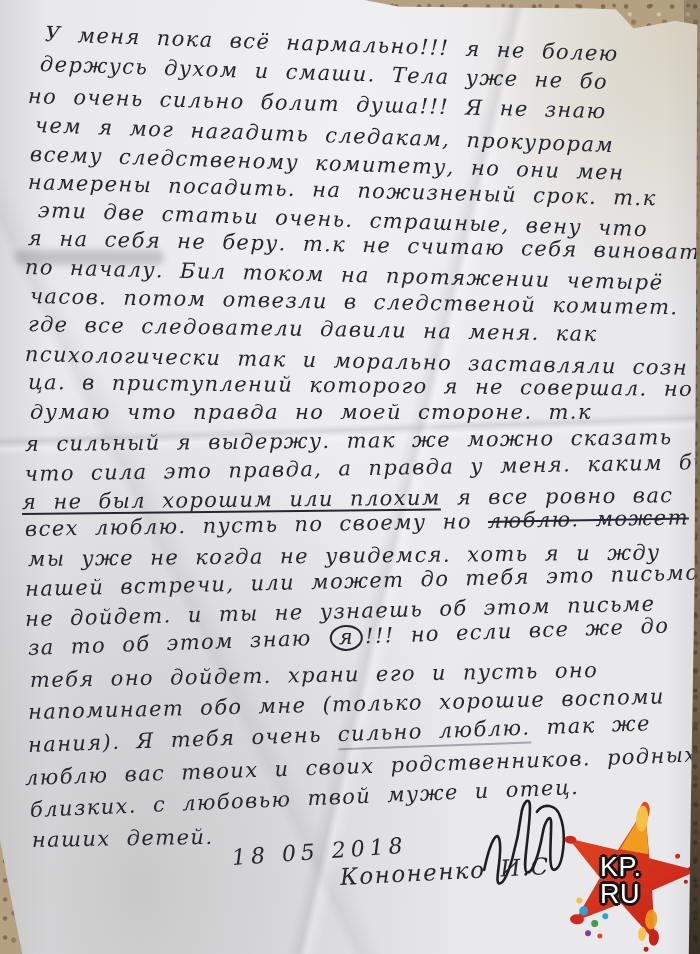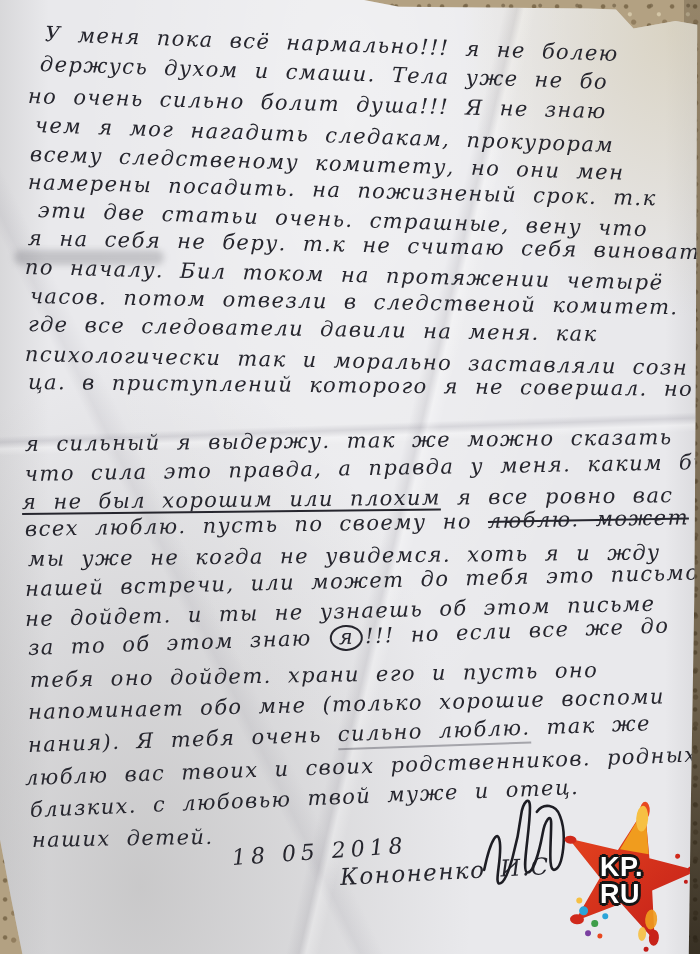--- a/index.html
+++ b/index.html
@@ -71,21 +71,21 @@
     position:absolute;left:340px;top:864px;z-index:4;
     font-style:italic;font-size:23px;color:#26262e;letter-spacing:1.5px;word-spacing:6px;
     transform:rotate(-3deg);transform-origin:left center;white-space:nowrap;
   }
   .sig-scrawl{position:absolute;left:472px;top:792px;z-index:5;transform:rotate(-10deg);}
   
   .logo{position:absolute;left:556px;top:798px;width:150px;height:160px;z-index:6;}
   .logo svg{position:absolute;left:0;top:0;transform:rotate(4deg);}
   .logo-text{
     position:absolute;left:44px;top:56px;z-index:7;
-    font-family:"Liberation Sans", sans-serif;font-weight:bold;
+    font-family:"Liberation Sans", sans-serif;font-weight:normal;
     font-size:27px;line-height:27px;color:#ffffff;letter-spacing:0.5px;
     text-shadow:-2px -2px 0 #151515, 2px -2px 0 #151515, -2px 2px 0 #151515, 2px 2px 0 #151515,
                 -3px 0 0 #151515, 3px 0 0 #151515, 0 3px 0 #151515, 0 -3px 0 #151515;
   }
 </style>
 </head>
 <body>
 
 <div class="photo">
   <div class="paper">
@@ -98,20 +98,21 @@
     <div class="ln" style="left:35px;top:113px;transform:rotate(2deg);">чем я мог нагадить следакам, прокурорам</div>
     <div class="ln" style="left:30px;top:142px;transform:rotate(1.8deg);">всему следственому комитету, но они мен</div>
     <div class="ln" style="left:28px;top:170px;transform:rotate(1.5deg);">намерены посадить. на пожизненый срок. т.к</div>
     <div class="ln" style="left:38px;top:198px;transform:rotate(1.8deg);">эти две статьи очень. страшные, вену что</div>
     <div class="ln" style="left:28px;top:226px;transform:rotate(1.2deg);">я на себя не беру. т.к не считаю себя виноватым</div>
     <div class="ln" style="left:25px;top:255px;transform:rotate(1.4deg);">по началу. Бил током на протяжении четырё</div>
     <div class="ln" style="left:30px;top:284px;transform:rotate(1deg);">часов. потом отвезли в следственой комитет.</div>
     <div class="ln" style="left:28px;top:312px;transform:rotate(1deg);">где все следователи давили на меня. как</div>
     <div class="ln" style="left:25px;top:342px;transform:rotate(1.2deg);">психологически так и морально заставляли созн</div>
     <div class="ln" style="left:28px;top:370px;transform:rotate(0.6deg);">ца. в приступлений которого я не совершал. но я</div>
+    <div class="ln" style="left:30px;top:400px;transform:rotate(0deg);">думаю что правда но моей стороне. т.к</div>
     <div class="ln" style="left:25px;top:432px;transform:rotate(-0.6deg);">я сильный я выдержу. так же можно сказать</div>
     <div class="ln" style="left:25px;top:462px;transform:rotate(-1deg);">что сила это правда, а правда у меня. каким бы</div>
 
     <div class="ln" style="left:22px;top:490px;transform:rotate(-0.6deg);"><span class="u-ink">я не был хорошим или плохим</span><span> я все ровно вас</span></div>
 
     <div class="ln" style="left:25px;top:517px;transform:rotate(-1deg);"><span>всех люблю. пусть по своему но </span><span class="strike">люблю. может</span></div>
 
     <div class="ln" style="left:28px;top:547px;transform:rotate(-0.6deg);">мы уже не когда не увидемся. хоть я и жду</div>
     <div class="ln" style="left:25px;top:577px;transform:rotate(-1.4deg);">нашей встречи, или может до тебя это письмо</div>
     <div class="ln" style="left:25px;top:607px;transform:rotate(-1.4deg);">не дойдет. и ты не узнаешь об этом письме</div>

